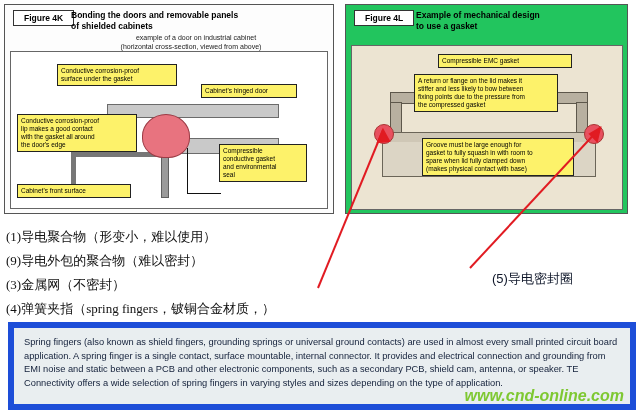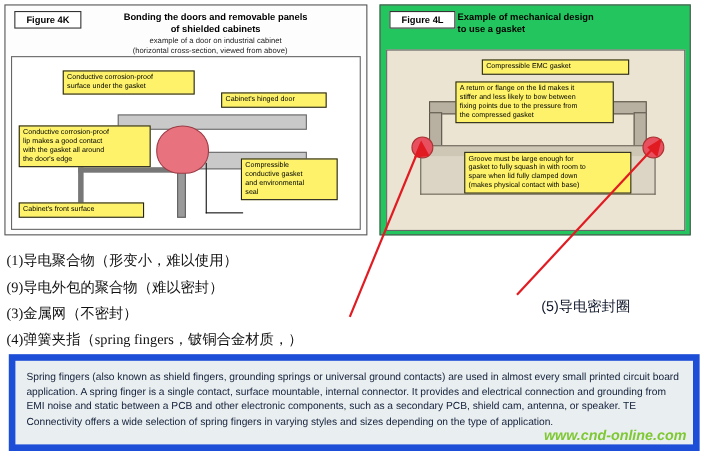--- a/index.html
+++ b/index.html
@@ -12,21 +12,21 @@
   }
   .fig{position:absolute;border:1px solid #555;background:#fff;}
   
   #fig4k{left:4px;top:4px;width:328px;height:208px;background:#fdfdfd;}
   .fig-label{
     position:absolute;border:1px solid #333;background:#fff;
     font-size:8.5px;font-weight:bold;padding:2px 10px;
   }
   .fig-title{
     position:absolute;font-size:8.5px;font-weight:bold;color:#000;
-    text-align:center;line-height:11px;
+    text-align:left;line-height:11px;
   }
   .fig-sub{
     position:absolute;font-size:7px;color:#222;text-align:center;line-height:9px;
   }
   .drawing{position:absolute;border:1px solid #666;background:#fff;overflow:hidden;}
   #dr4k{left:5px;top:46px;width:316px;height:156px;}
   
   .shp{position:absolute;}
   .cab-wall{background:#c9c9c9;border:1px solid #6b6b6b;}
   .gasket-blob{
@@ -47,21 +47,21 @@
   #cnitem5{position:absolute;left:492px;top:270px;font-size:13px;color:#0f172a;}
   
   #para{
     position:absolute;left:8px;top:322px;width:628px;height:88px;
     background:#e9eef0;border:6px solid #1d4ed8;
     padding:8px 10px;box-sizing:border-box;
     font-size:9.3px;line-height:13.5px;color:#13203a;
   }
   .wm{
     position:absolute;right:6px;bottom:2px;
-    font-size:13px;font-style:italic;color:#7ec832;font-weight:bold;
+    font-size:16px;font-style:italic;color:#7ec832;font-weight:bold;
   }
 </style>
 </head>
 <body>
 
 <div class="fig" id="fig4k">
   <div class="fig-label" style="left:8px;top:5px;">Figure 4K</div>
   <div class="fig-title" style="left:66px;top:5px;width:250px;white-space:pre-line;">Bonding the doors and removable panels
 of shielded cabinets</div>
   <div class="fig-sub" style="left:66px;top:28px;width:250px;">example of a door on industrial cabinet</div>

